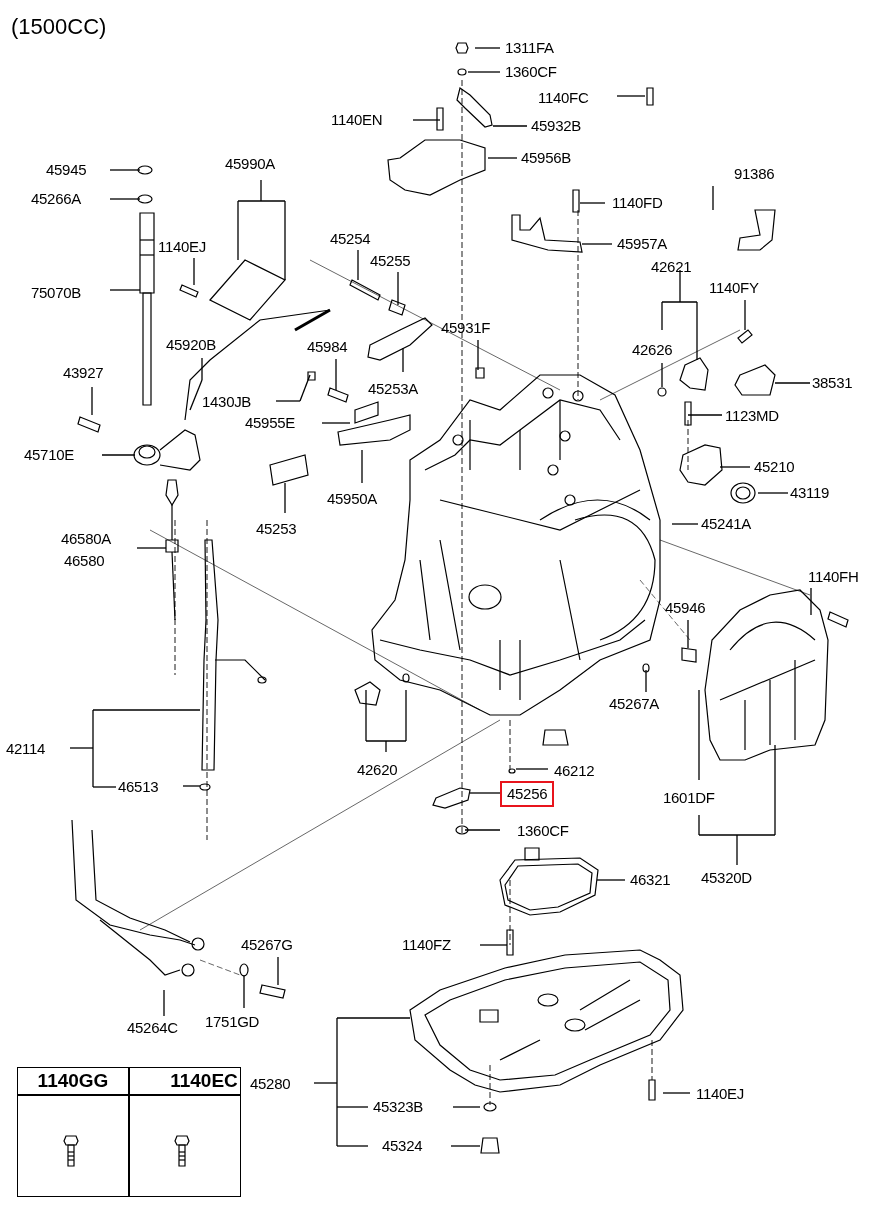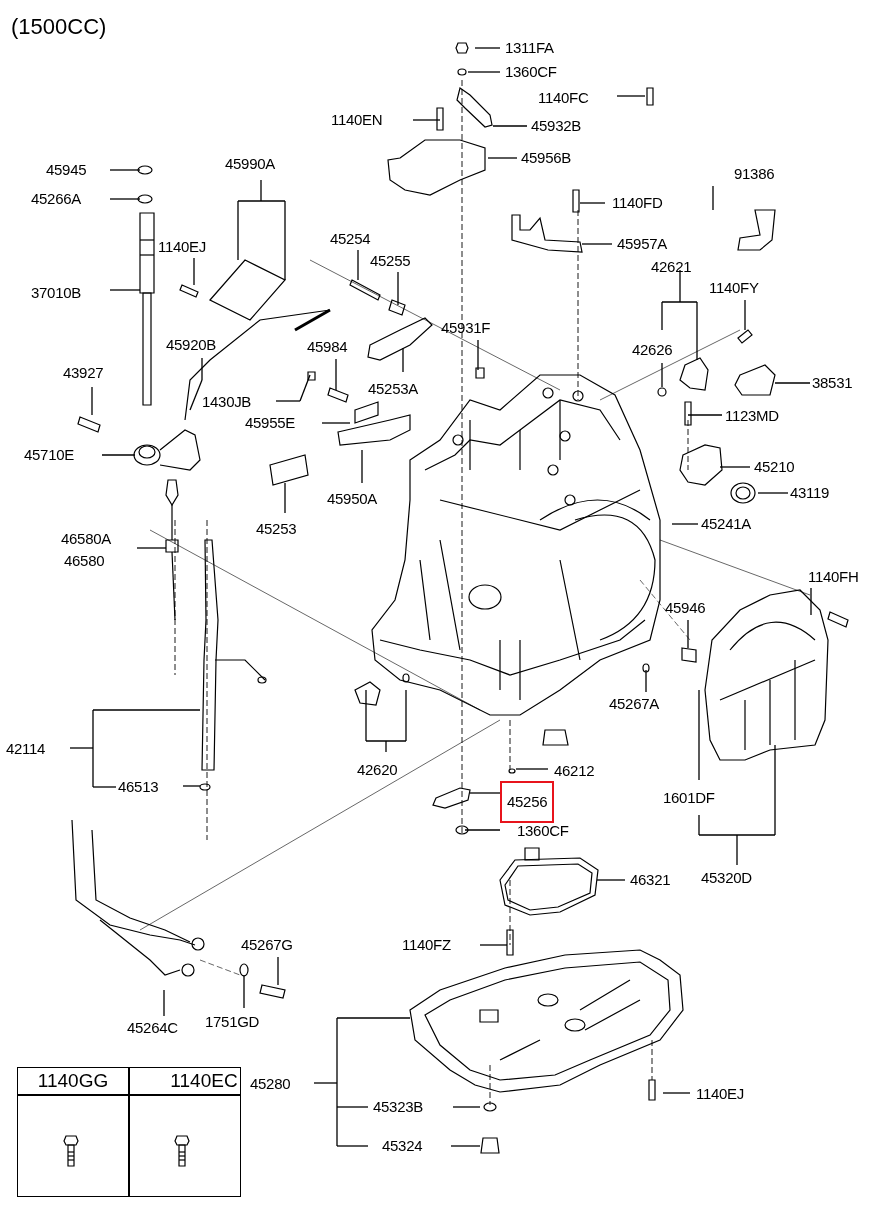--- a/index.html
+++ b/index.html
@@ -1,22 +1,22 @@
 <!DOCTYPE html>
 <html><head>
 <meta charset="utf-8">
 <style>
   html, body { margin: 0; padding: 0; background: #ffffff; }
   body { width: 886px; height: 1211px; position: relative; overflow: hidden;
          font-family: "Liberation Sans", sans-serif; color: #000; }
   #canvas { position: absolute; left: 0; top: 0; width: 886px; height: 1211px; }
   .lbl { position: absolute; font-size: 15px; line-height: 20px; white-space: nowrap; letter-spacing: -0.3px; cursor: pointer; }
-  .hl { outline: 2px solid #e8141c; outline-offset: 1px; padding: 8px 4px; text-align: center; }
+  .hl { outline: 2px solid #e8141c; outline-offset: 1px; padding: 0 4px; text-align: center; }
   .title { position: absolute; left: 11px; top: 14px; font-size: 22px; }
-  .leg { position: absolute; left: 17px; top: 1067px; width: 222px; height: 128px; border: 1.5px solid #000; }
+  .leg { position: absolute; left: 17px; top: 1067px; width: 222px; height: 128px; border: 1.5px solid #000; font-weight: bold; }
   .leg .hdr { position: absolute; top: 0; height: 26px; font-size: 19px; line-height: 26px; text-align: center; width: 110px; }
   .leg .h1 { left: 0; } .leg .h2 { left: 111px; margin-left: 20px; }
   .leg .vline { position: absolute; left: 110px; top: 0; width: 1.5px; height: 128px; background: #000; }
   .leg .hline { position: absolute; left: 0; top: 26px; width: 222px; height: 1.5px; background: #000; }
   .leg .ico { position: absolute; top: 66px; }
   svg line, svg polyline, svg path, svg rect, svg circle, svg ellipse, svg polygon { vector-effect: non-scaling-stroke; }
 </style>
 </head>
 <body>
 
@@ -264,21 +264,21 @@
 <div class="lbl" style="left:812px;top:373px">38531</div>
 <div class="lbl" style="left:725px;top:406px">1123MD</div>
 <div class="lbl" style="left:754px;top:457px">45210</div>
 <div class="lbl" style="left:790px;top:483px">43119</div>
 <div class="lbl" style="left:701px;top:514px">45241A</div>
 
 <div class="lbl" style="left:46px;top:160px">45945</div>
 <div class="lbl" style="left:31px;top:189px">45266A</div>
 <div class="lbl" style="left:225px;top:154px">45990A</div>
 <div class="lbl" style="left:158px;top:237px">1140EJ</div>
-<div class="lbl" style="left:31px;top:283px">37010B</div>
+<div class="lbl" style="left:31px;top:283px">75070B</div>
 <div class="lbl" style="left:330px;top:229px">45254</div>
 <div class="lbl" style="left:370px;top:251px">45255</div>
 <div class="lbl" style="left:441px;top:318px">45931F</div>
 <div class="lbl" style="left:166px;top:335px">45920B</div>
 <div class="lbl" style="left:307px;top:337px">45984</div>
 <div class="lbl" style="left:368px;top:379px">45253A</div>
 <div class="lbl" style="left:63px;top:363px">43927</div>
 <div class="lbl" style="left:202px;top:392px">1430JB</div>
 <div class="lbl" style="left:245px;top:413px">45955E</div>
 <div class="lbl" style="left:24px;top:445px">45710E</div>

